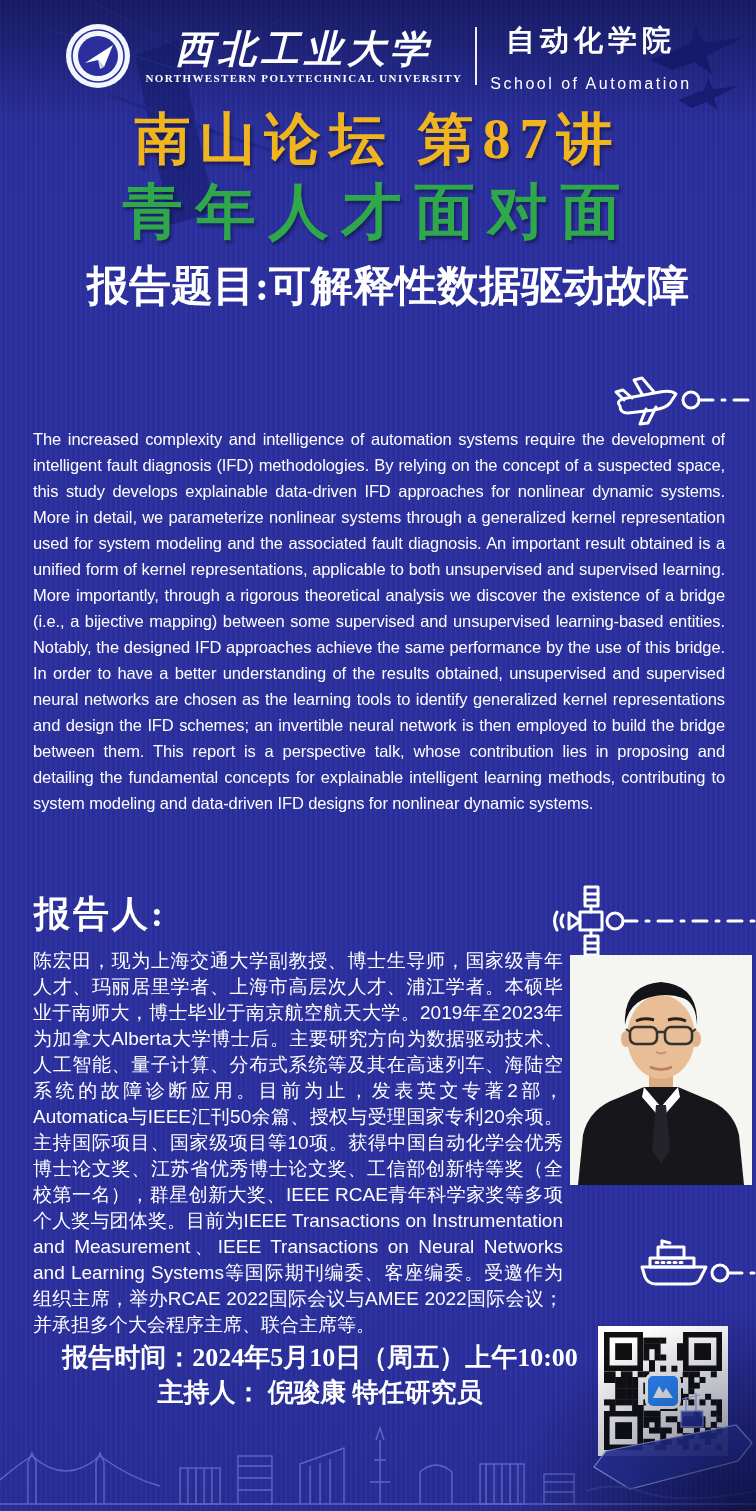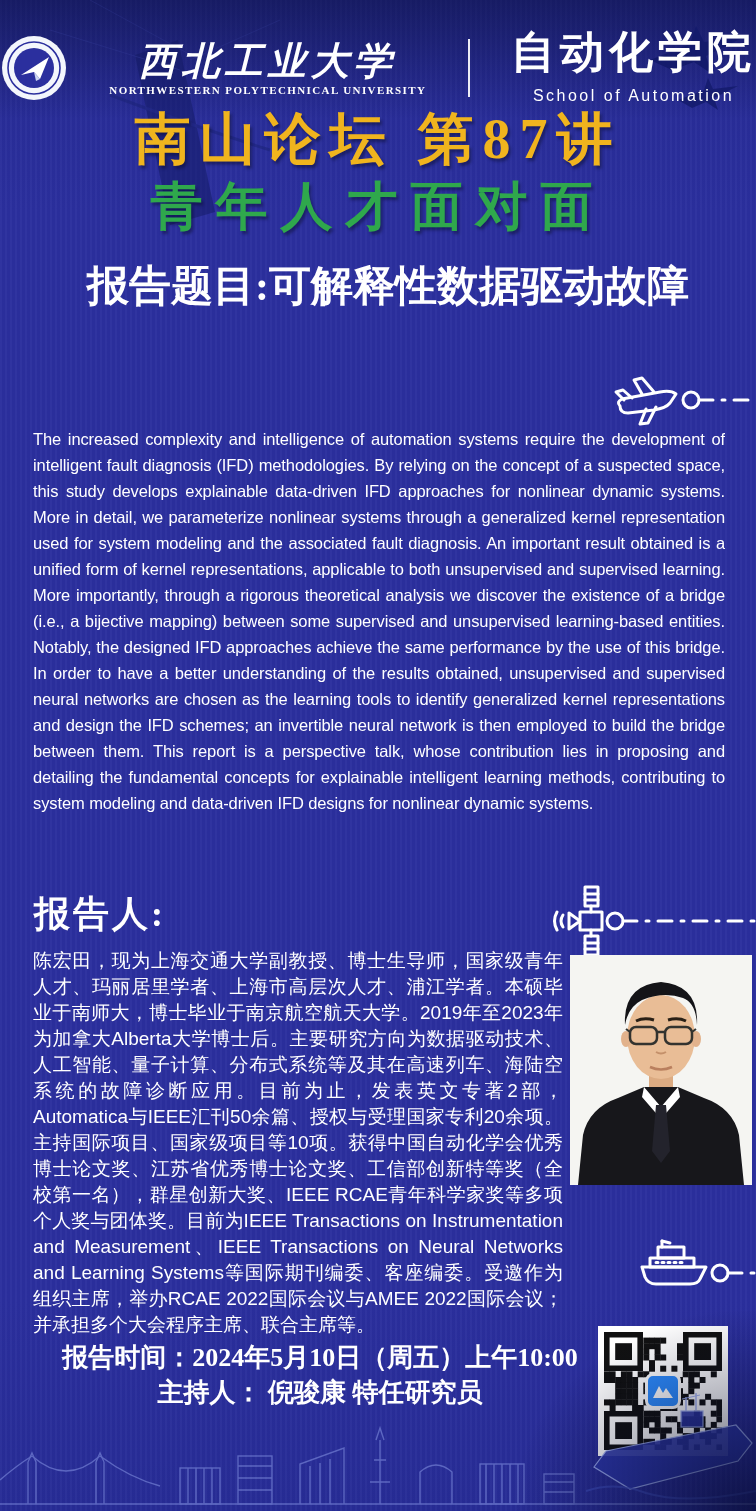--- a/index.html
+++ b/index.html
@@ -6,33 +6,33 @@
   .poster{
     position:relative; width:756px; height:1511px; overflow:hidden;
     background:
       repeating-linear-gradient(90deg, rgba(255,255,255,0.025) 0 2px, rgba(0,0,0,0.02) 2px 5px),
       linear-gradient(180deg,#262b93 0%, #2b2f9e 14%, #2b2f9e 86%, #272c96 100%);
     background-color:var(--background,#2b2f9e);
     font-family:"Liberation Sans", sans-serif; color:#fff;
   }
   .abs{position:absolute;}
   
-  .hdr{top:24px; left:0; right:0; height:88px; display:flex; align-items:center; justify-content:space-between; gap:13px;}
+  .hdr{top:12px; left:0; right:0; height:88px; display:flex; align-items:center; justify-content:center; gap:13px;}
   .hdr .uni-block{text-align:center;}
   .hdr .uni-cn{font-family:"Liberation Serif",serif; font-style:italic; font-weight:bold; font-size:38px; letter-spacing:5px; line-height:40px; white-space:nowrap;}
   .hdr .uni-en{font-family:"Liberation Serif",serif; font-weight:bold; font-size:11px; letter-spacing:1.4px; margin-top:3px; white-space:nowrap;}
   .hdr .divider{width:2px; height:58px; background:#fff; opacity:.92;}
-  .hdr .school-cn{font-weight:bold; font-size:44px; letter-spacing:5px; line-height:42px; white-space:nowrap;}
+  .hdr .school-cn{font-weight:bold; font-size:29px; letter-spacing:5px; line-height:42px; white-space:nowrap;}
   .hdr .school-en{font-size:16px; letter-spacing:2.5px; margin-top:14px; white-space:nowrap;}
   
   .forum-title{top:102px; left:0; right:0; text-align:center;
     font-family:"Liberation Serif",serif; font-weight:bold; font-size:56px; letter-spacing:9px;
     color:var(--forum-title,#f0b41e); text-shadow:2px 3px 3px rgba(8,10,40,.45);}
   .series-title{top:172px; left:0; right:0; text-align:center;
-    font-family:"Liberation Serif",serif; font-weight:bold; font-size:52px; letter-spacing:13px;
+    font-family:"Liberation Serif",serif; font-weight:bold; font-size:60px; letter-spacing:13px;
     color:var(--series-title,#2fa84c); text-shadow:2px 3px 3px rgba(8,10,40,.45);}
   .report-title{top:260px; left:0; right:0; text-align:center;
     font-family:"Liberation Serif",serif; font-weight:bold; font-size:42px; line-height:52px; color:#fff;padding-left:20px;}
   
   .sec-heading{font-family:"Liberation Serif",serif; font-weight:bold; font-size:36px; letter-spacing:3px; color:#fff;}
   .abstract-heading{left:34px; top:378px;}
   .abstract-body{left:33px; top:426px; width:692px; height:452px; overflow:hidden;
     font-size:16.5px; line-height:26px; text-align:justify; letter-spacing:-0.1px; color:#fff;}
   .speaker-heading{left:34px; top:890px;}
   .speaker-bio{left:33px; top:948px; width:530px; height:396px; overflow:hidden;

